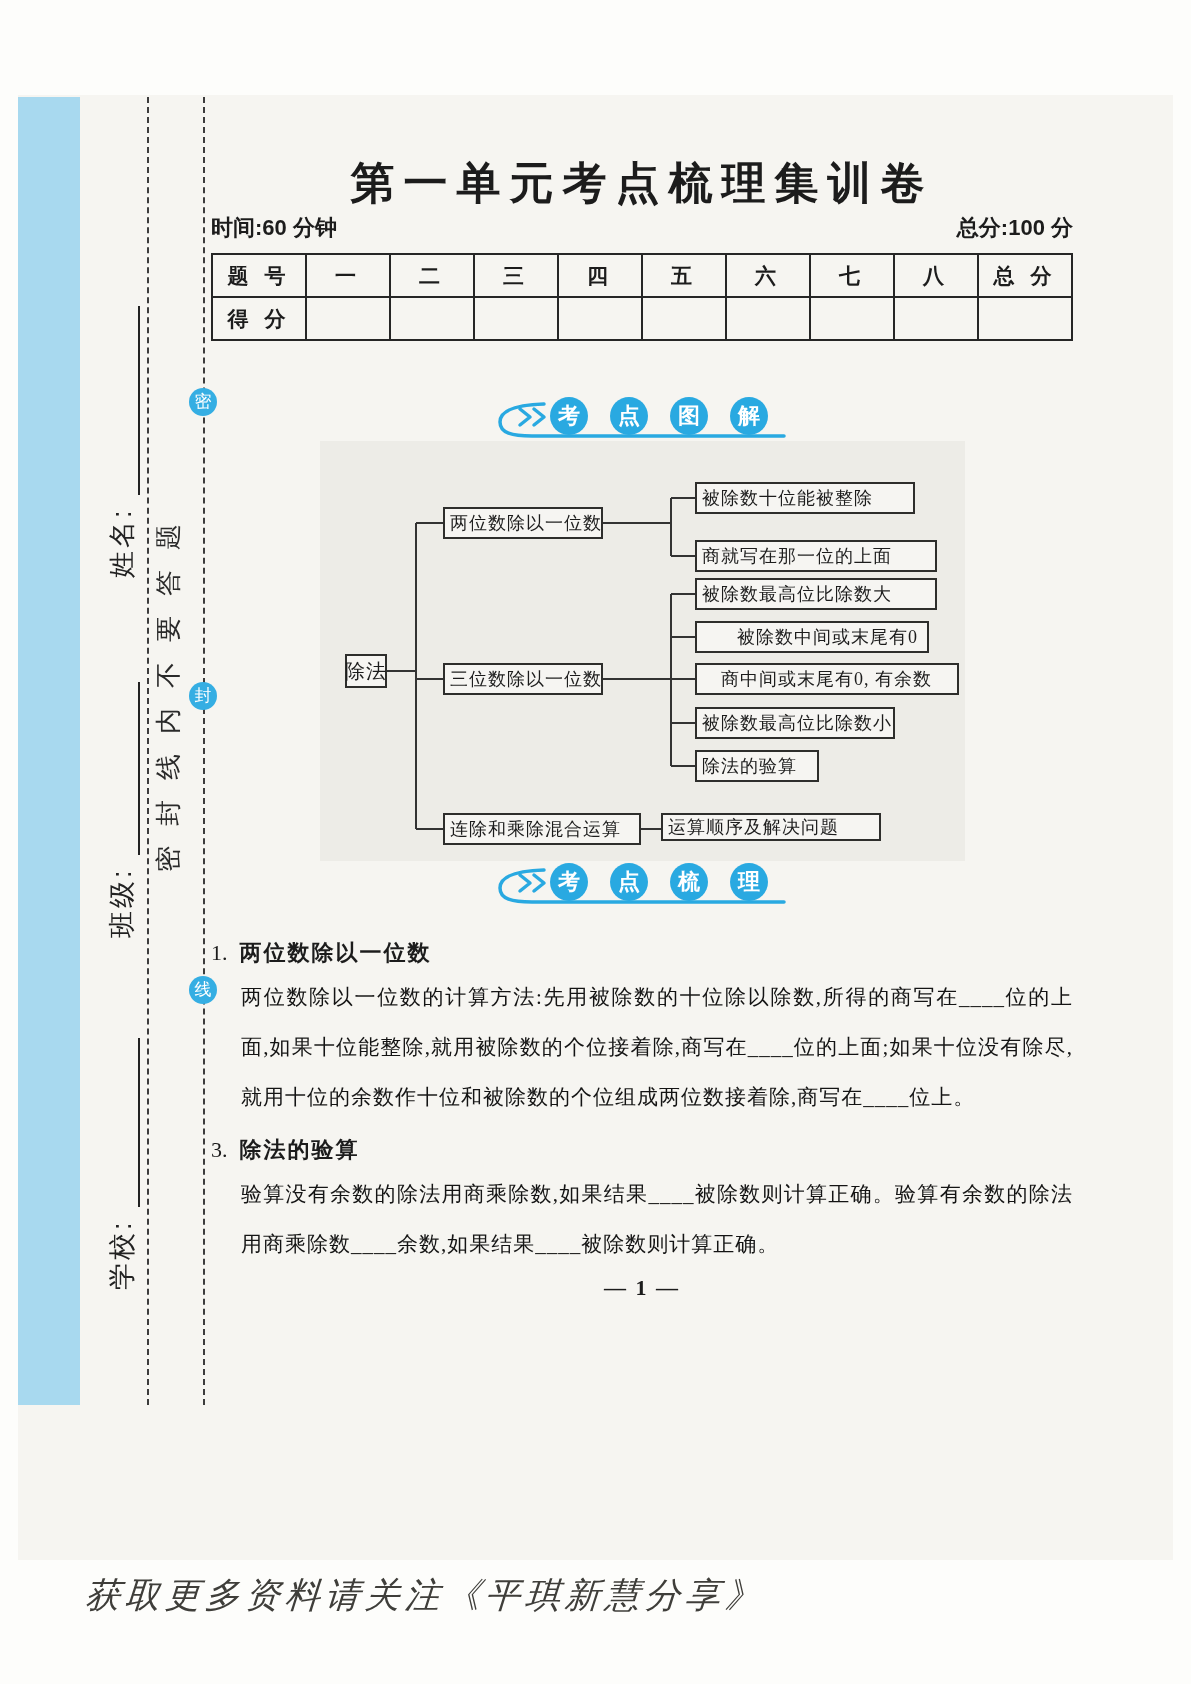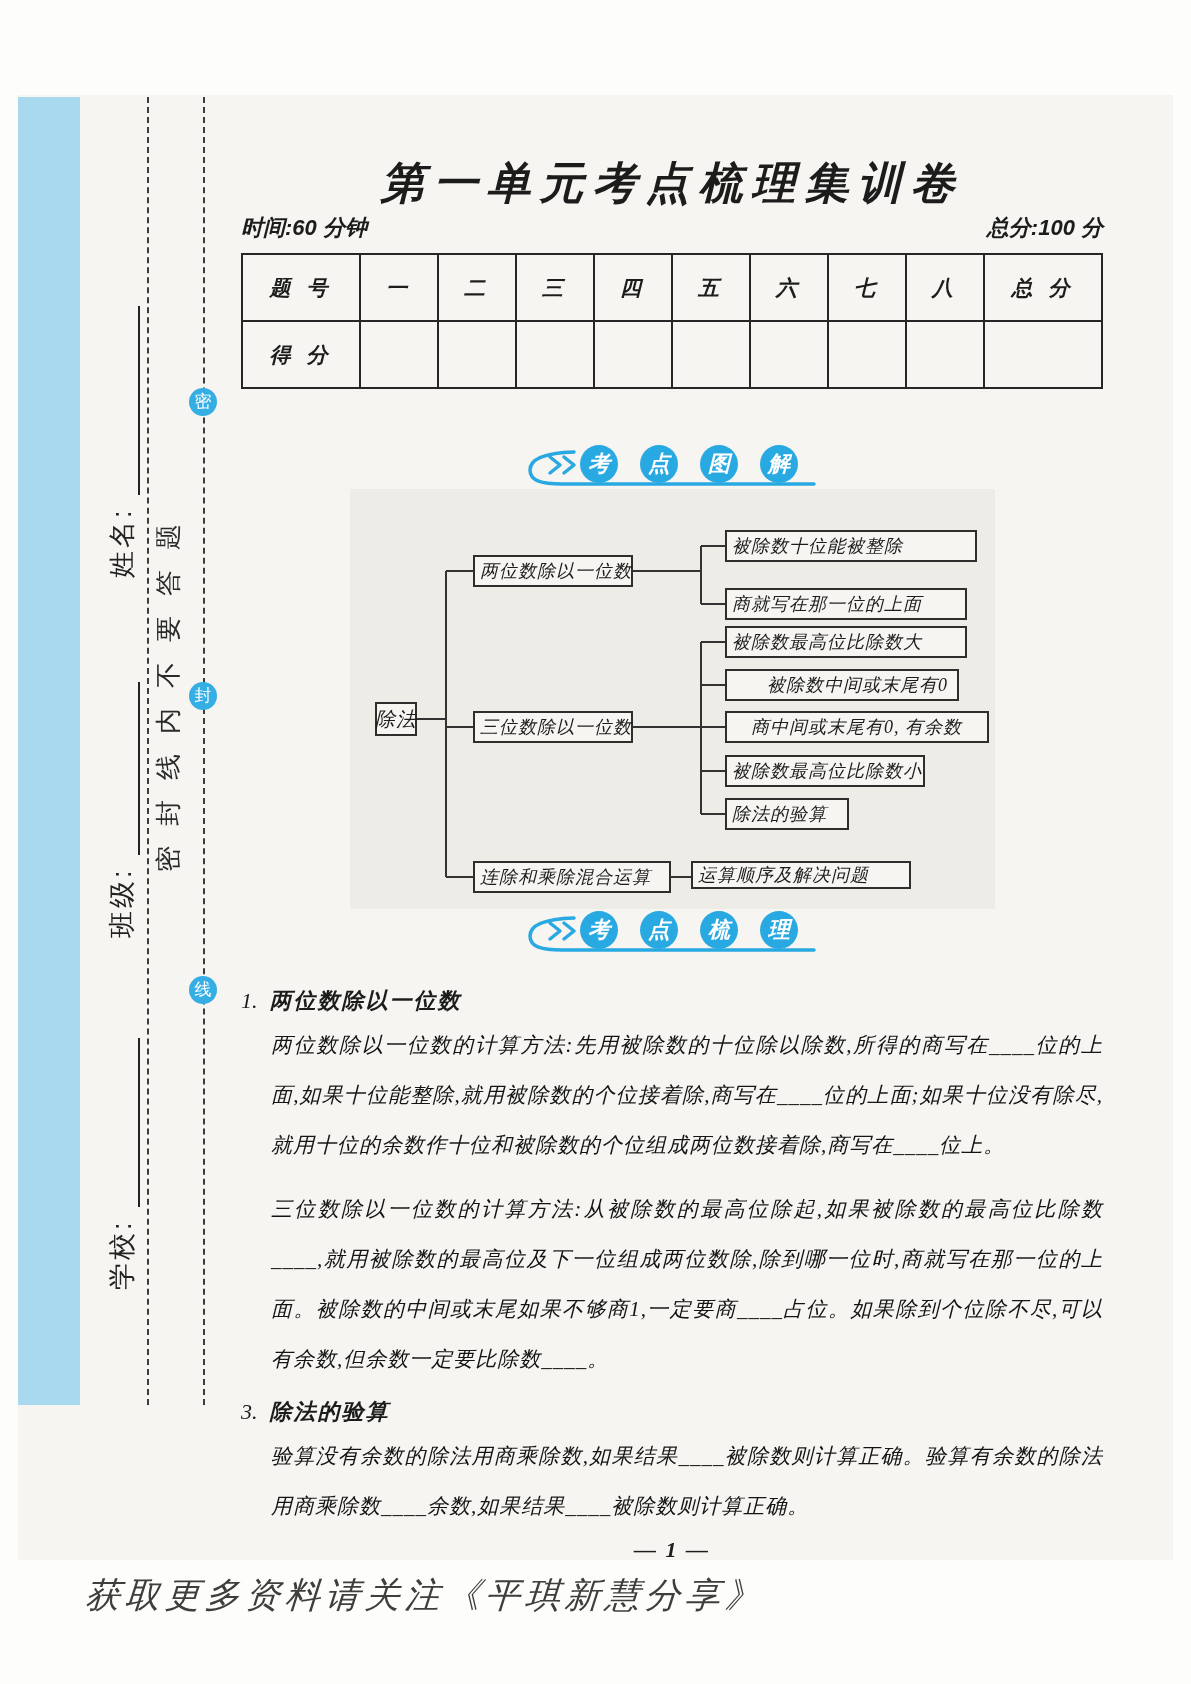--- a/index.html
+++ b/index.html
@@ -17,45 +17,45 @@
   .vg-class{left:106px;top:938px;width:256px;}
   .vg-school{left:106px;top:1290px;width:252px;}
   .vlabel{font-family:"Liberation Sans",sans-serif;font-size:27px;letter-spacing:3px;color:#222;white-space:nowrap;}
   .vline{flex:1;border-bottom:2.5px solid #222;height:8px;}
   .sealtext{position:absolute;left:151px;top:872px;width:380px;transform-origin:0 0;transform:rotate(-90deg);
             font-family:"Liberation Sans",sans-serif;font-size:26px;letter-spacing:20px;color:#2a2a2a;z-index:2;white-space:nowrap;}
   .sealcircle{position:absolute;left:189px;width:28px;height:28px;border-radius:50%;background:#35aee3;color:#fff;
               font-family:"Liberation Sans",sans-serif;font-size:17px;line-height:28px;text-align:center;z-index:3;}
   .sc1{top:388px;}.sc2{top:682px;}.sc3{top:976px;}
   
-  .content{position:absolute;left:241px;top:155px;width:862px;z-index:2;font-style:italic;}
+  .content{position:absolute;left:211px;top:155px;width:862px;z-index:2;}
   h1.title{margin:0;font-size:44px;font-weight:700;letter-spacing:9px;text-align:center;line-height:58px;}
   .inforow{display:flex;justify-content:space-between;font-family:"Liberation Sans",sans-serif;
            font-weight:700;font-size:22px;}
   table.score{border-collapse:collapse;width:100%;table-layout:fixed;margin-top:10px;}
   table.score td{border:2px solid #262626;height:41px;text-align:center;font-weight:700;font-size:21px;
-                 font-family:"Liberation Sans",sans-serif;letter-spacing:5px;padding:12px;}
+                 font-family:"Liberation Sans",sans-serif;letter-spacing:5px;padding:0;}
   td.hd{width:92px;}
   
   .badge{position:relative;width:300px;height:46px;margin:0 auto;}
   .badge.first{margin-top:54px;}
   .badge svg{position:absolute;left:0;top:0;}
   .bc{position:absolute;top:2px;width:38px;height:38px;border-radius:50%;background:#29a9e1;color:#fff;
       font-family:"Liberation Sans",sans-serif;font-weight:700;font-size:22px;line-height:38px;text-align:center;}
   .bc0{left:58px;}.bc1{left:118px;}.bc2{left:178px;}.bc3{left:238px;}
   
   .flowpanel{position:relative;margin-left:109px;margin-top:0;width:645px;height:420px;background:#edece7;}
   .flowpanel svg.lines{position:absolute;left:0;top:0;}
   .fbox{position:absolute;box-sizing:border-box;border:2px solid #2e2e2c;background:rgba(253,253,251,.55);
         font-size:18px;line-height:27px;display:flex;align-items:center;padding:0 5px;white-space:nowrap;letter-spacing:1px;}
   .f-root{left:25px;top:213px;width:42px;height:34px;font-size:20px;justify-content:center;}
   .f-m1{left:123px;top:66px;width:160px;height:32px;}
   .f-m2{left:123px;top:222px;width:160px;height:32px;}
   .f-m3{left:123px;top:372px;width:198px;height:32px;}
-  .f-l1{left:375px;top:41px;width:252px;height:32px;}
+  .f-l1{left:375px;top:41px;width:220px;height:32px;}
   .f-l2{left:375px;top:99px;width:242px;height:32px;}
   .f-l3{left:375px;top:137px;width:242px;height:32px;}
   .f-l4{left:375px;top:180px;width:234px;height:32px;padding-left:40px;}
   .f-l5{left:375px;top:222px;width:264px;height:32px;padding-left:24px;}
   .f-l6{left:375px;top:266px;width:200px;height:32px;}
   .f-l7{left:375px;top:309px;width:124px;height:32px;}
   .f-l8{left:341px;top:372px;width:220px;height:28px;}
   
   .sections{margin-top:32px;}
   .sec{margin-top:14px;}
@@ -180,21 +180,20 @@
     </div>
 
     <div class="sections">
       <div class="sec">
         <div class="sechead">
           <span class="secnum">1.</span><span class="sectitle">两位数除以一位数</span>
         </div>
         <div class="secbody">两位数除以一位数的计算方法:先用被除数的十位除以除数,所得的商写在____位的上面,如果十位能整除,就用被除数的个位接着除,商写在____位的上面;如果十位没有除尽,就用十位的余数作十位和被除数的个位组成两位数接着除,商写在____位上。</div>
       </div>
       <div class="sec">
-        <div class="secbody">三位数除以一位数的计算方法:从被除数的最高位除起,如果被除数的最高位比除数____,就用被除数的最高位及下一位组成两位数除,除到哪一位时,商就写在那一位的上面。被除数的中间或末尾如果不够商1,一定要商____占位。如果除到个位除不尽,可以有余数,但余数一定要比除数____。</div>
       </div>
       <div class="sec">
         <div class="sechead">
           <span class="secnum">3.</span><span class="sectitle">除法的验算</span>
         </div>
         <div class="secbody">验算没有余数的除法用商乘除数,如果结果____被除数则计算正确。验算有余数的除法用商乘除数____余数,如果结果____被除数则计算正确。</div>
       </div>
     </div>
 
     <div class="pagenum">— 1 —</div>

